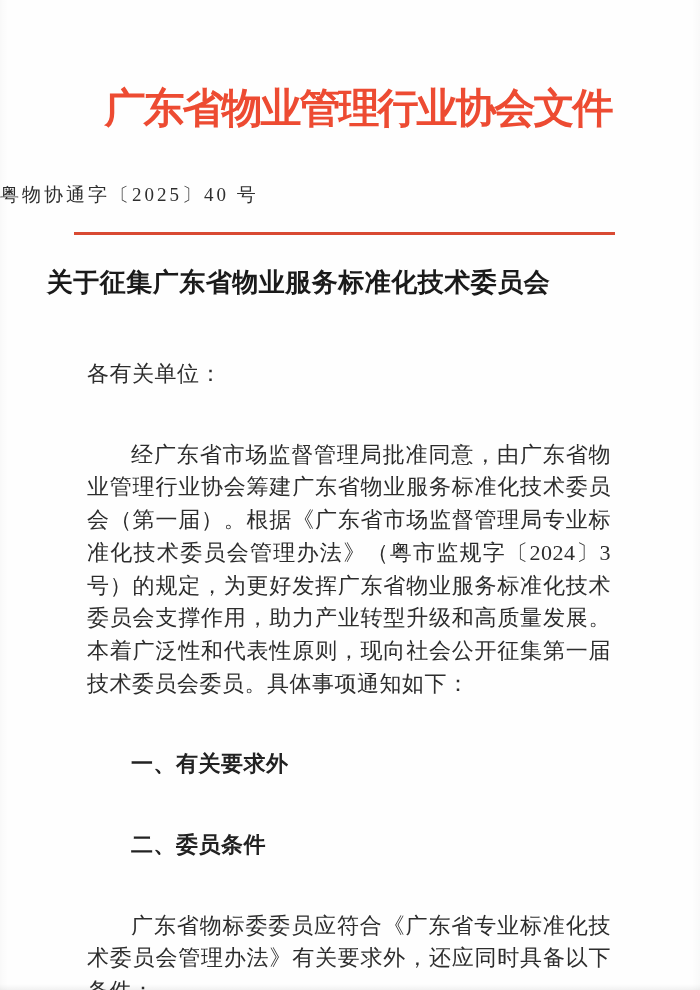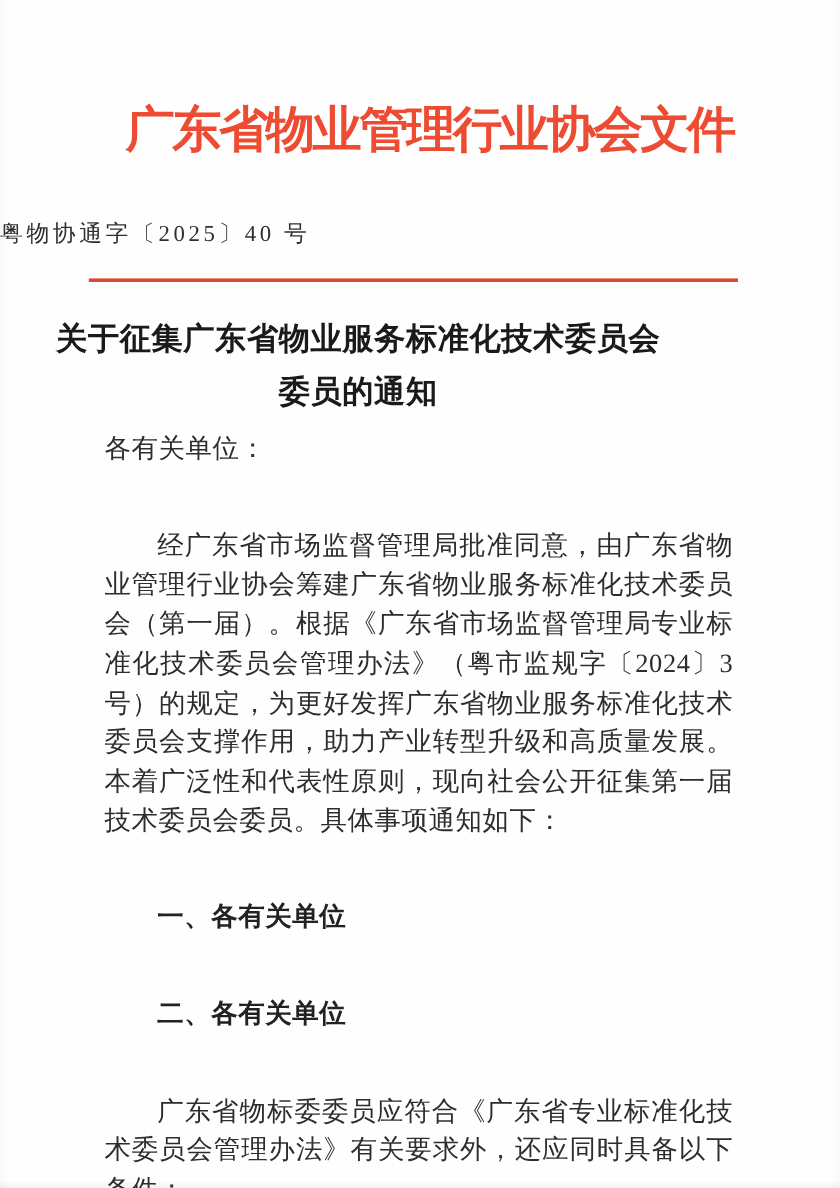--- a/index.html
+++ b/index.html
@@ -85,24 +85,23 @@
 <div class="page">
 
   <div class="org-title">广东省物业管理行业协会文件</div>
 
   <div class="doc-number">粤物协通字〔2025〕40 号</div>
 
   <div class="red-rule"></div>
 
   <div class="doc-title">
     <div>关于征集广东省物业服务标准化技术委员会</div>
-    <div>委员的通知</div>
   </div>
 
   <div class="body-text">
     <p>各有关单位：</p>
     <p class="indent">经广东省市场监督管理局批准同意，由广东省物业管理行业协会筹建广东省物业服务标准化技术委员会（第一届）。根据《广东省市场监督管理局专业标准化技术委员会管理办法》（粤市监规字〔2024〕3 号）的规定，为更好发挥广东省物业服务标准化技术委员会支撑作用，助力产业转型升级和高质量发展。本着广泛性和代表性原则，现向社会公开征集第一届技术委员会委员。具体事项通知如下：</p>
-    <p class="indent heading">一、各有关单位</p>
-    <p class="indent heading">二、各有关单位</p>
+    <p class="indent heading">一、有关要求外</p>
+    <p class="indent heading">二、委员条件</p>
     <p class="indent">广东省物标委委员应符合《广东省专业标准化技术委员会管理办法》有关要求外，还应同时具备以下条件：</p>
   </div>
 
 </div>
 
 </body></html>

